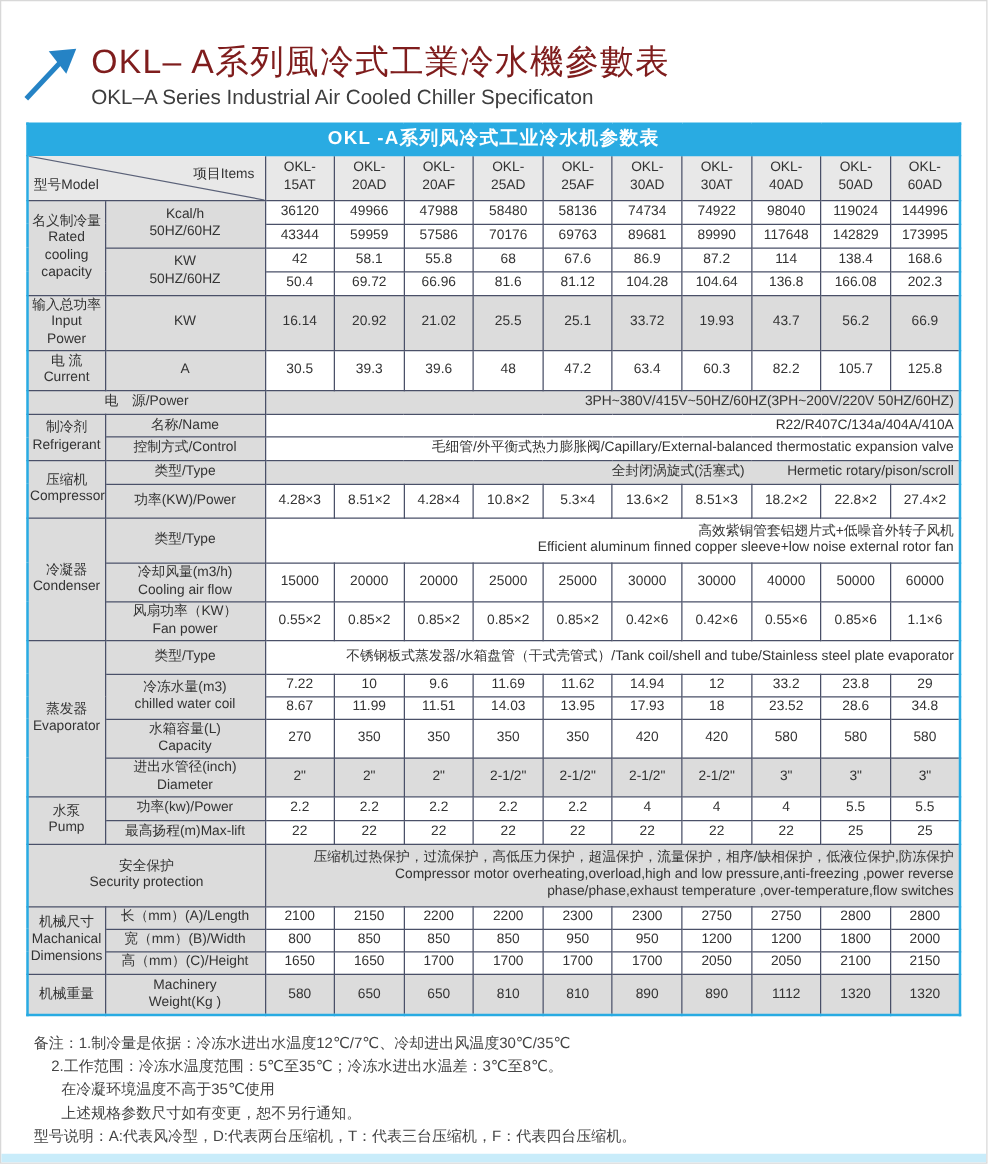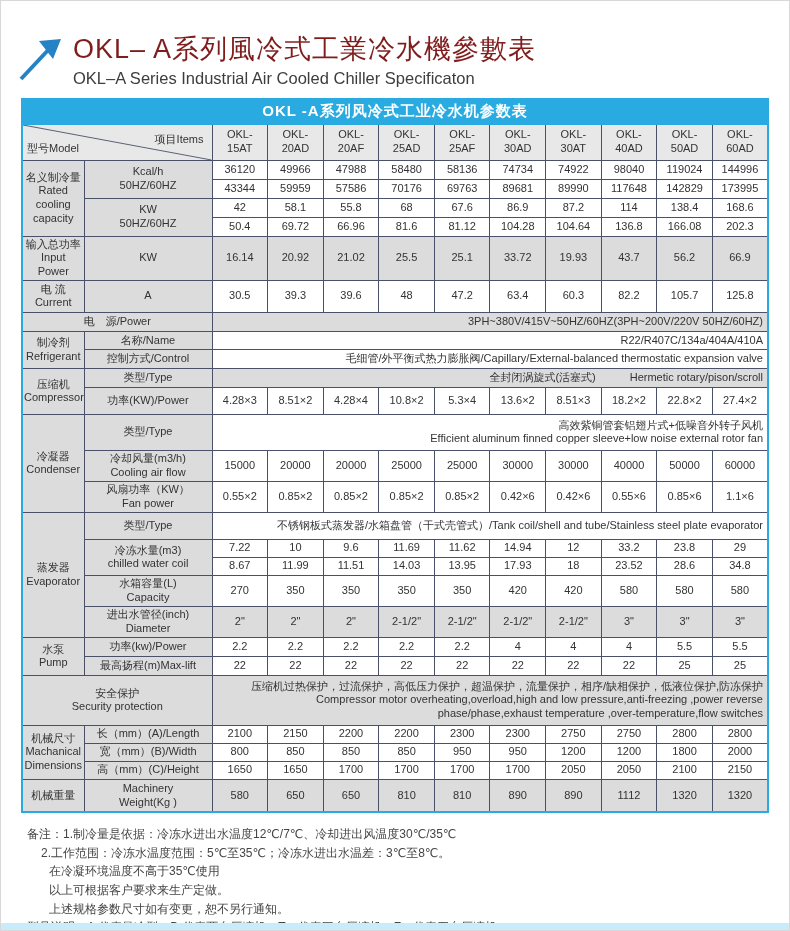--- a/index.html
+++ b/index.html
@@ -413,19 +413,18 @@
         <td class="v pre">1320</td>
         <td class="v pre">1320</td>
       </tr>
 </tbody>
   </table>
 
 <div class="notes">
   <div class="line">备注：1.制冷量是依据：冷冻水进出水温度12℃/7℃、冷却进出风温度30℃/35℃</div>
   <div class="line ind1">2.工作范围：冷冻水温度范围：5℃至35℃；冷冻水进出水温差：3℃至8℃。</div>
   <div class="line ind2">在冷凝环境温度不高于35℃使用</div>
-  <div class="line ind2">以上可根据客户要求来生产定做。</div>
   <div class="line ind2">上述规格参数尺寸如有变更，恕不另行通知。</div>
   <div class="line">型号说明：A:代表风冷型，D:代表两台压缩机，T：代表三台压缩机，F：代表四台压缩机。</div>
 
 </div>
 
 <div class="bottom-bar"></div>
 
 </body></html>

